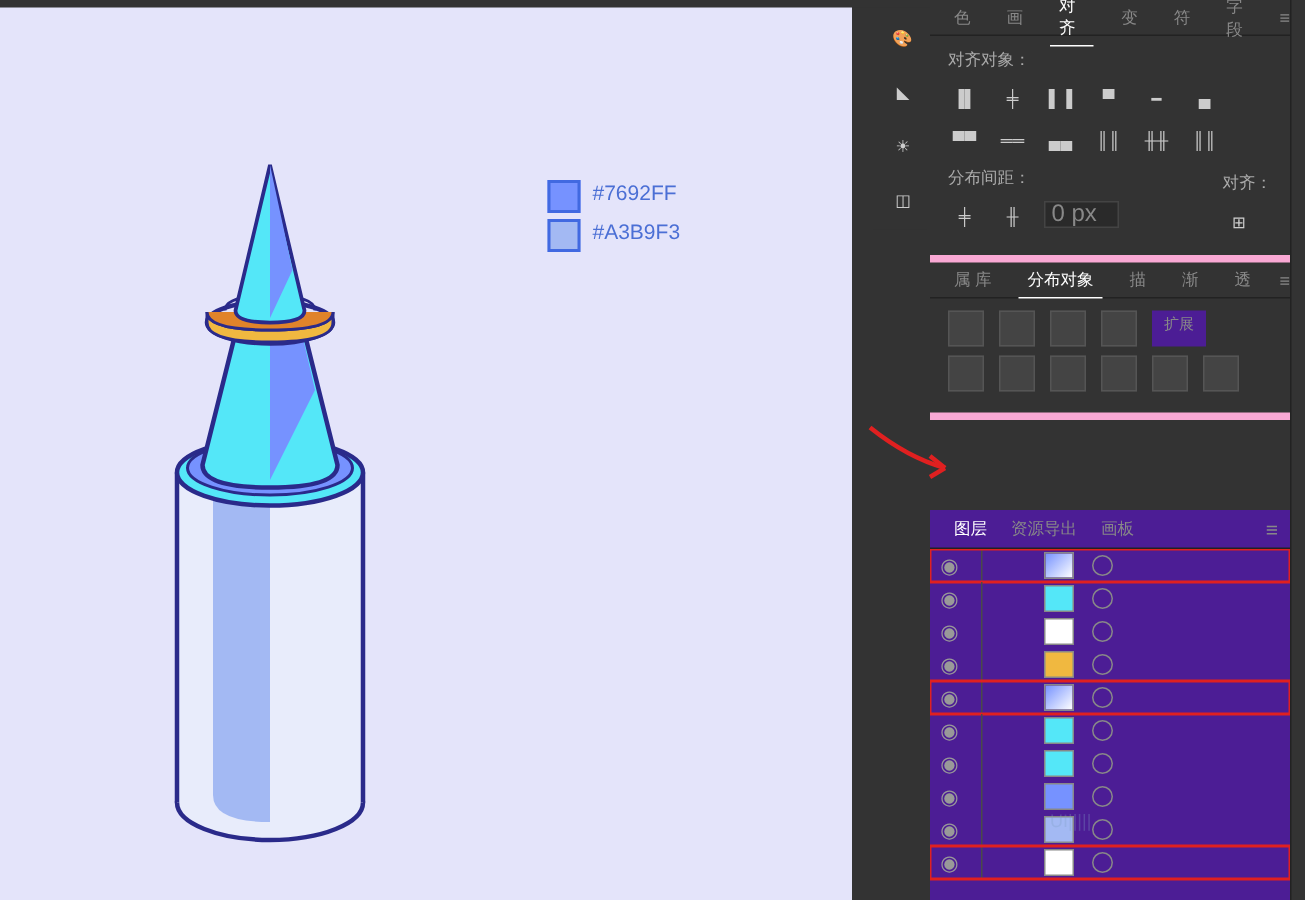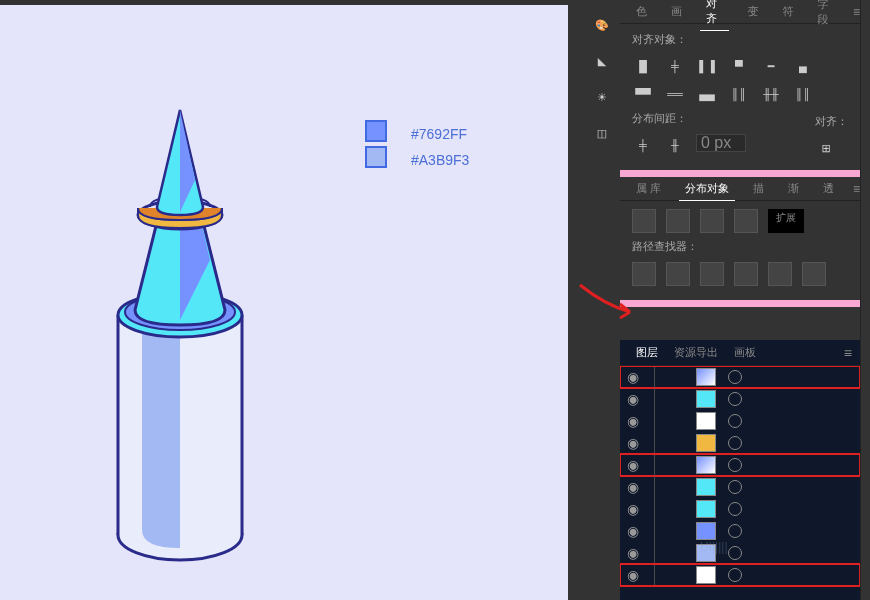--- a/index.html
+++ b/index.html
@@ -1,37 +1,37 @@
 <!DOCTYPE html>
 <html><head>
 <meta charset="utf-8">
 <style>
 *{margin:0;padding:0;box-sizing:border-box}
 body{width:870px;height:600px;background:#333;font-family:"Microsoft YaHei",sans-serif;font-size:11px;color:#ccc;overflow:hidden;position:relative}
 .canvas-area{position:absolute;left:0;top:5px;width:568px;height:595px;background:#e4e4fa}
 .top-bar{position:absolute;left:0;top:0;width:870px;height:5px;background:#333}
 .swatches{position:absolute;left:365px;top:115px}
-.swatch-row{display:flex;align-items:flex-end;gap:24px;margin-bottom:4px}
+.swatch-row{display:flex;align-items:flex-start;gap:8px;margin-bottom:4px}
 .swatch{width:22px;height:22px;border:2px solid #4169e1}
 .swatch-label{color:#4b6fd5;font-size:14px;font-weight:500}
 .side-tools{position:absolute;left:582px;top:5px;width:36px;background:#333;display:flex;flex-direction:column;gap:6px;padding:5px}
 .side-tool{width:30px;height:30px;display:flex;align-items:center;justify-content:center;color:#ccc}
 .right-panel{position:absolute;left:620px;top:0;width:240px;height:600px;background:#333}
 .panel-tabs{display:flex;border-bottom:1px solid #222;height:24px;align-items:center;padding-left:10px;gap:12px}
 .panel-tab{color:#888;padding:4px 6px;cursor:pointer;font-size:11px}
 .panel-tab.active{color:#fff;border-bottom:1px solid #fff}
-.panel-section{padding:8px 12px;border-bottom:7px solid #f9a8d4}
+.panel-section{padding:8px 12px;border-bottom:5px solid #f9a8d4}
 .section-label{color:#aaa;font-size:11px;margin-bottom:8px}
 .icon-row{display:flex;gap:10px;margin-bottom:6px}
 .align-icon{width:22px;height:22px;display:flex;align-items:center;justify-content:center;color:#ccc;cursor:pointer}
 .pathfinder-icon{width:24px;height:24px;background:#444;border:1px solid #555;cursor:pointer}
-.expand-btn{padding:2px 8px;background:#000000;color:#888;font-size:10px;cursor:pointer}
+.expand-btn{padding:2px 8px;background:#4c1d95;color:#888;font-size:10px;cursor:pointer}
 .distribute-row{display:flex;align-items:center;gap:8px}
 .px-input{width:50px;height:18px;background:#2a2a2a;border:1px solid #444;color:#888;font-size:16px;padding:0 4px}
-.layers-panel{position:absolute;left:620px;top:340px;width:240px;height:260px;background:#0f172a}
+.layers-panel{position:absolute;left:620px;top:340px;width:240px;height:260px;background:#4c1d95}
 .layers-header{display:flex;border-bottom:1px solid #222;height:26px;align-items:center;padding:0 8px}
 .layer-tab{color:#888;padding:4px 8px;font-size:11px;cursor:pointer}
 .layer-tab.active{color:#fff}
 .layer-menu{margin-left:auto;font-size:14px;color:#888;cursor:pointer}
 .layers-list{overflow-y:auto;height:230px}
 .layer-row{display:flex;align-items:center;height:22px;padding:0 4px;gap:4px;position:relative}
 .vis-toggle{width:18px;text-align:center;color:#999;cursor:pointer;font-size:14px}
 .layer-spacer{width:38px;border-left:1px solid #4a4a4a;height:22px;margin-left:8px}
 .layer-thumb{width:20px;height:18px;background:#fff;border:1px solid #888;display:flex;align-items:center;justify-content:center;font-size:8px}
 .layer-target{width:14px;height:14px;border:1px solid #888;border-radius:50%;margin-left:8px;cursor:pointer}
@@ -150,21 +150,20 @@
   </div>
 
   <div class="panel-section">
     <div class="icon-row">
       <div class="pathfinder-icon"></div>
       <div class="pathfinder-icon"></div>
       <div class="pathfinder-icon"></div>
       <div class="pathfinder-icon"></div>
       <span class="expand-btn">扩展</span>
     </div>
-    <div class="section-label">路径查找器：</div>
     <div class="icon-row">
       <div class="pathfinder-icon"></div>
       <div class="pathfinder-icon"></div>
       <div class="pathfinder-icon"></div>
       <div class="pathfinder-icon"></div>
       <div class="pathfinder-icon"></div>
       <div class="pathfinder-icon"></div>
     </div>
   </div>
 </div>

